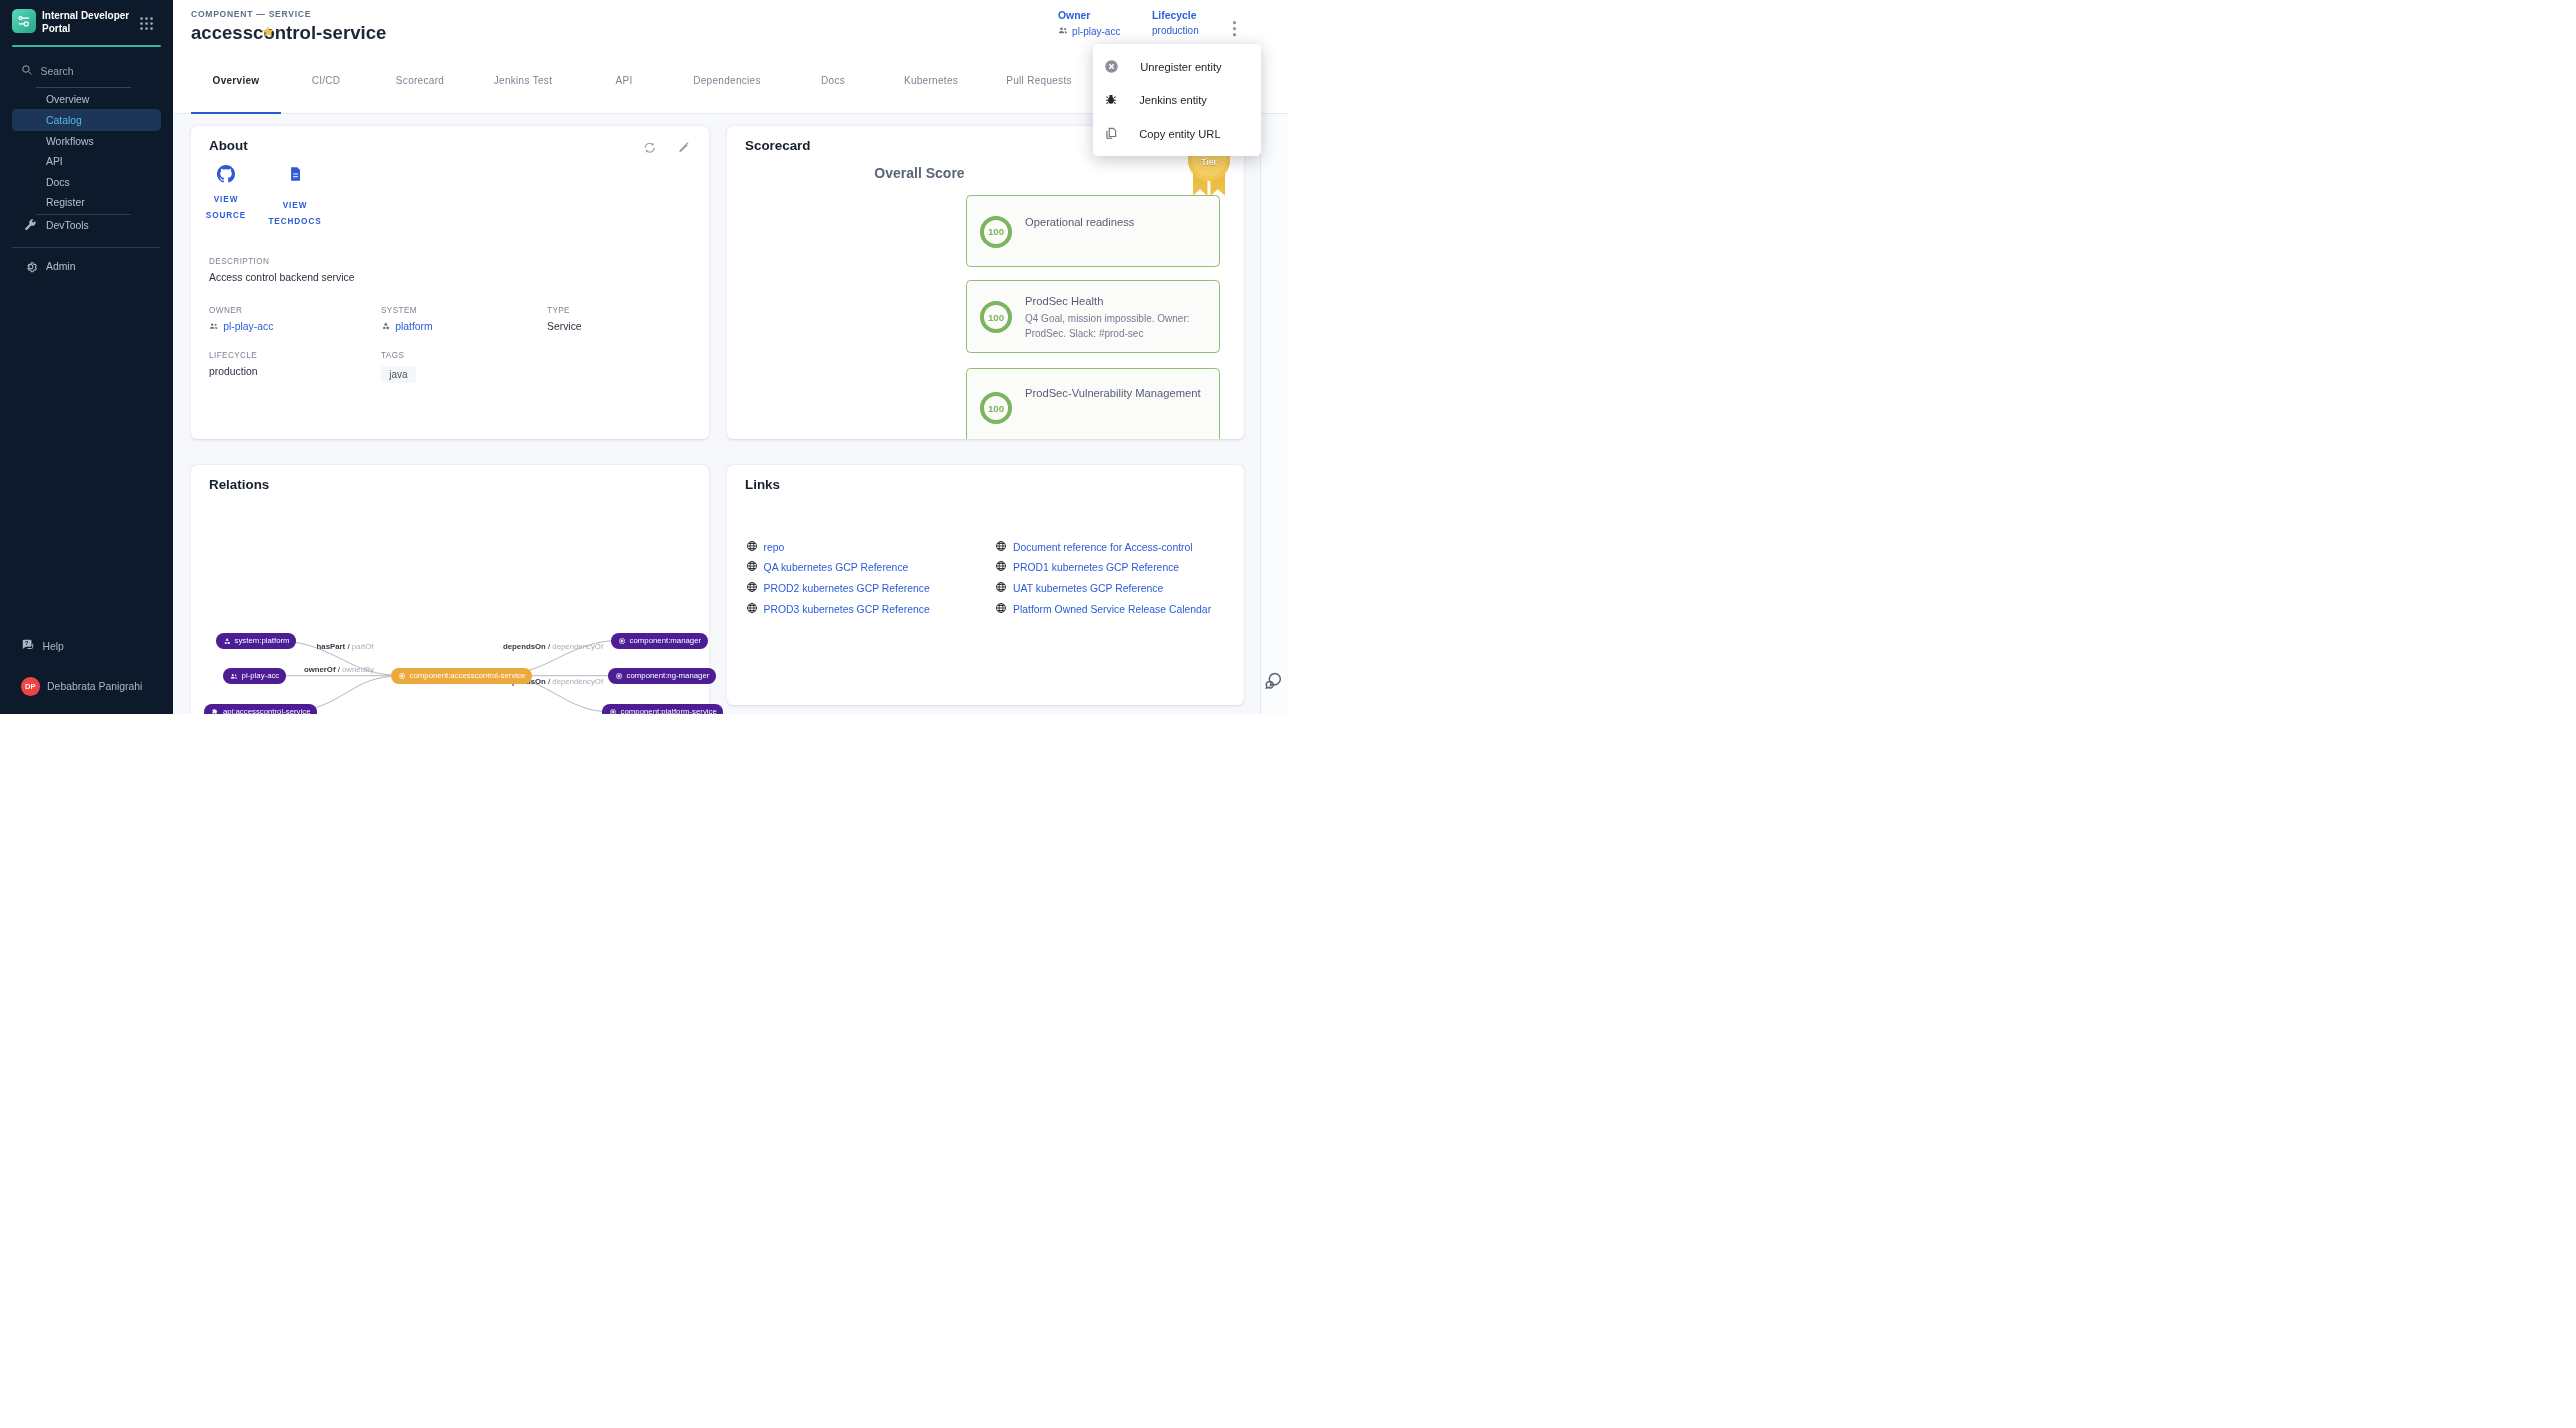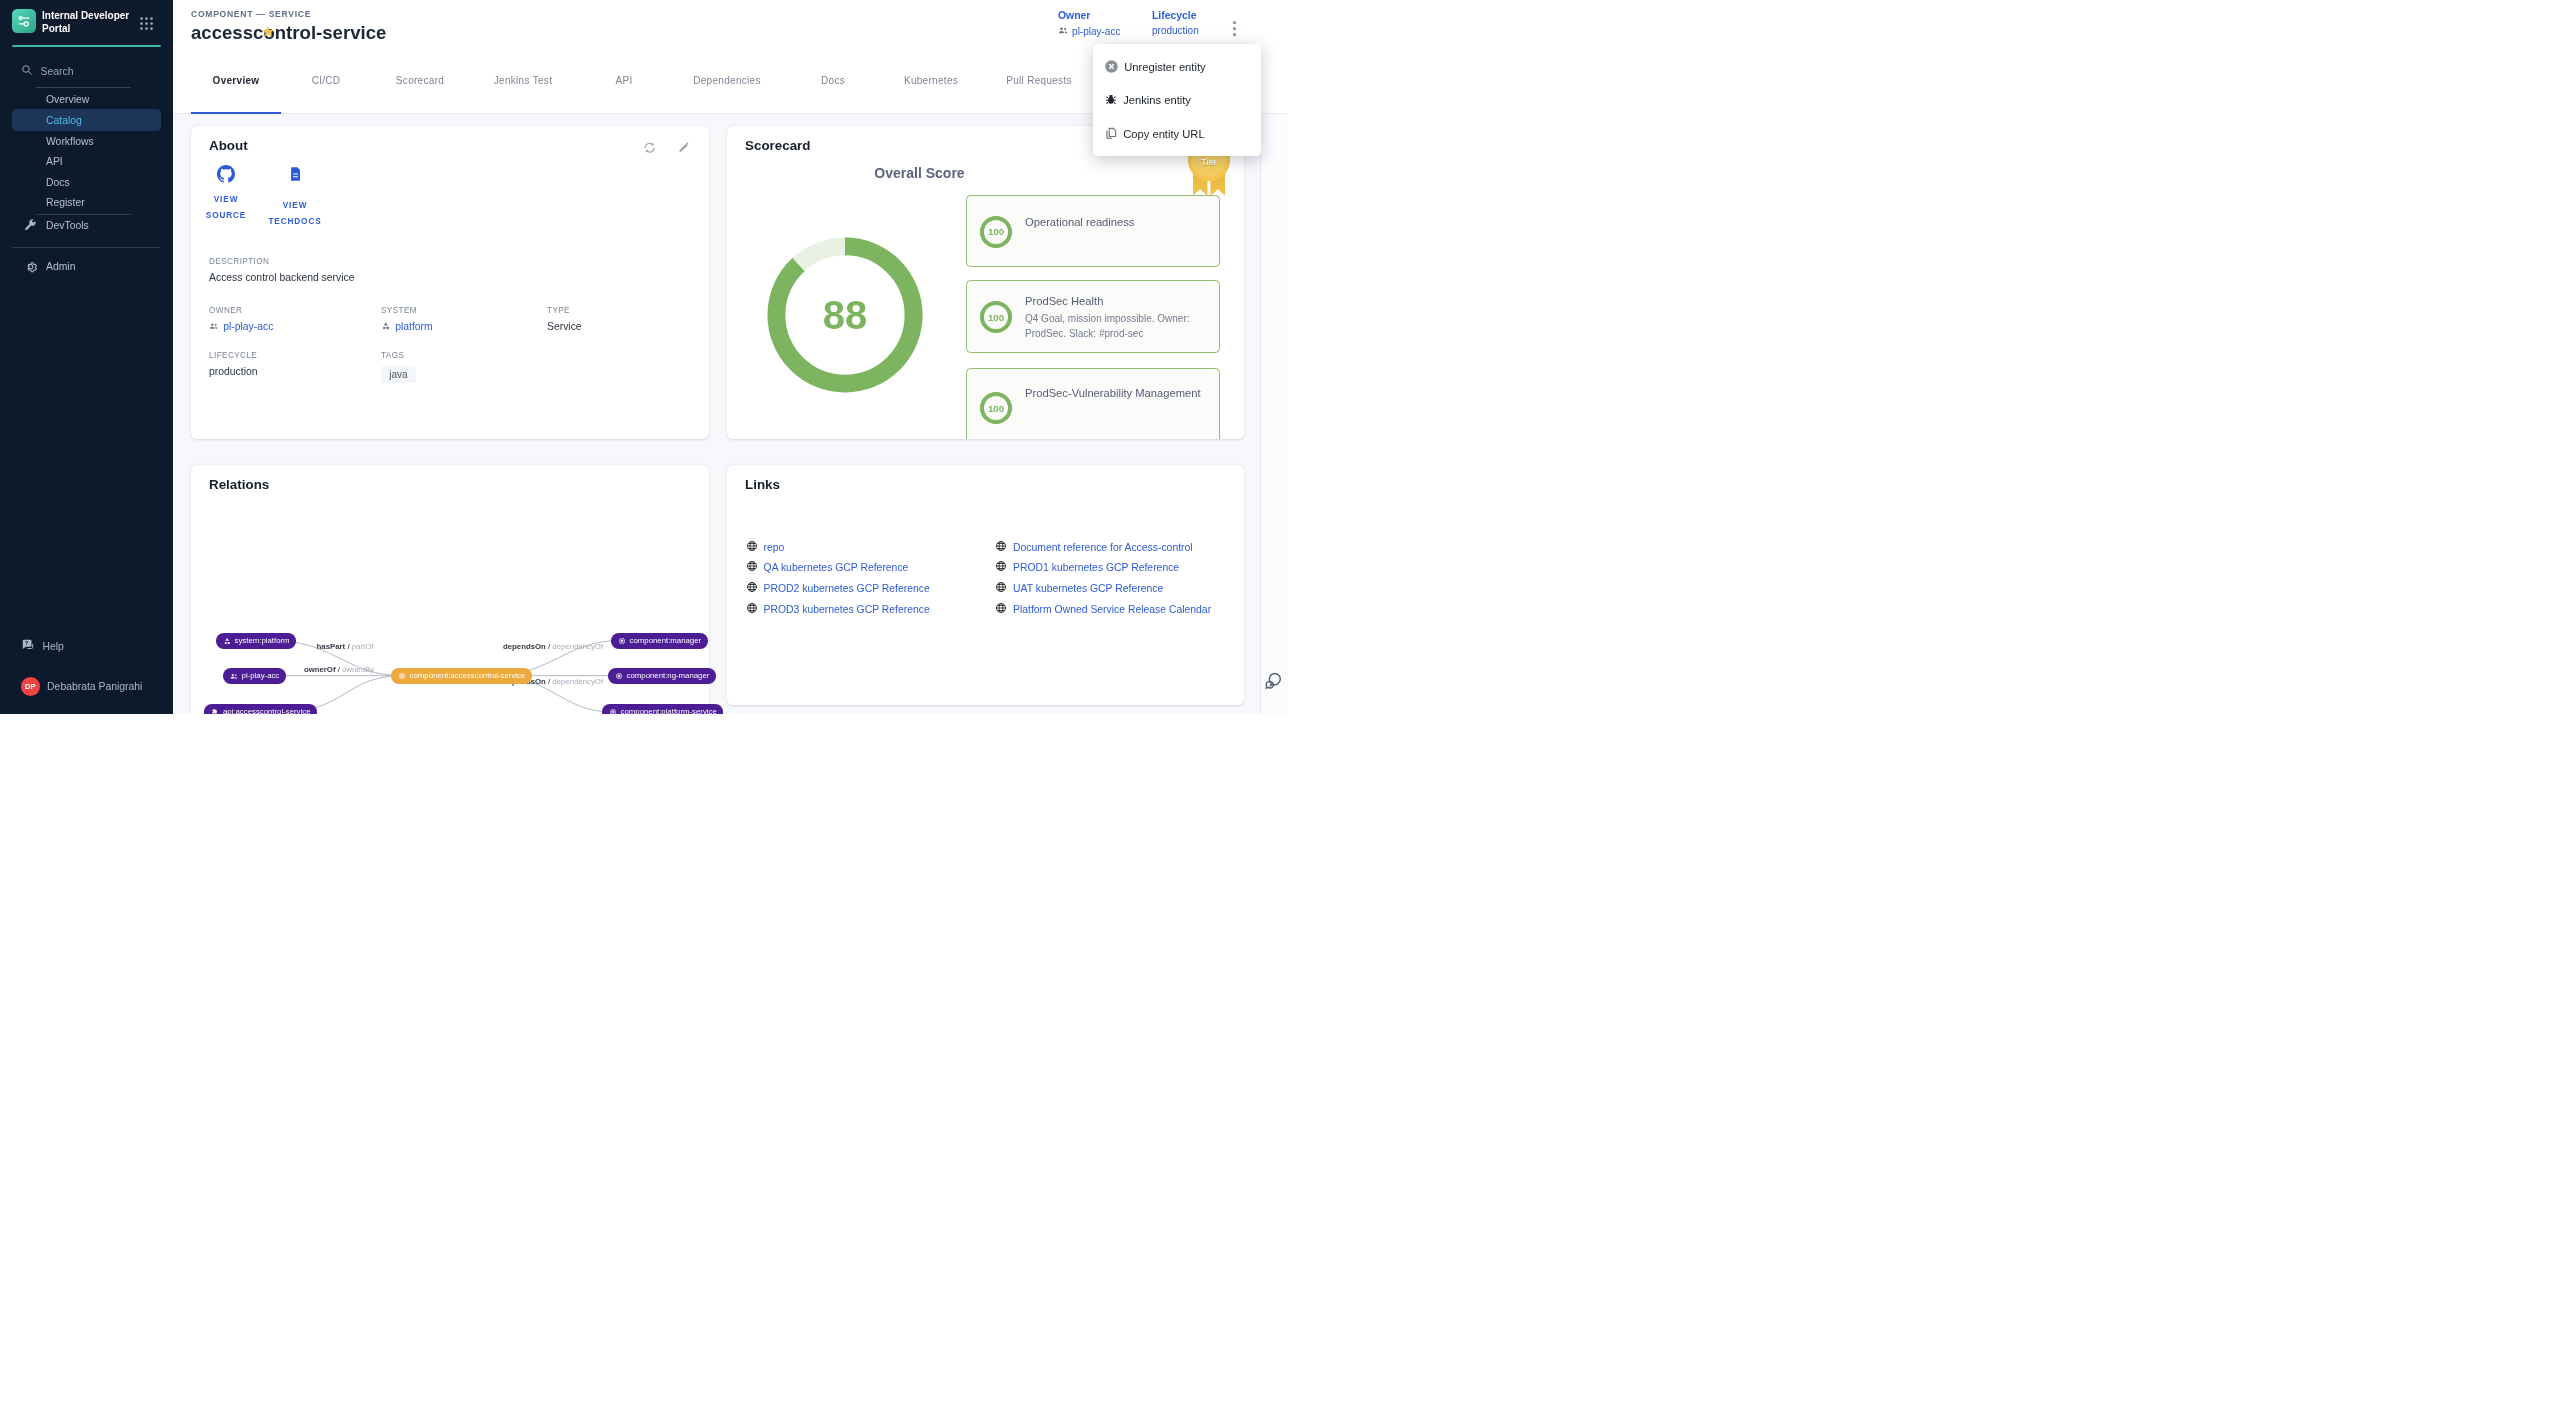--- a/index.html
+++ b/index.html
@@ -81,21 +81,21 @@
   .edge-label b{color:#343a44;font-weight:bold}
   .edge-label i{color:#a6adb8;font-style:normal}
 
   
   #links-card{left:727px;top:465px;width:517px;height:240px}
   .link-item{position:absolute;display:flex;align-items:center;gap:6px;font-size:10.4px}
   .link-item .gico{color:#1b1f24;flex:0 0 auto}
 
   
   .entity-menu{position:absolute;left:1093px;top:44px;width:168px;height:112px;background:#fff;border-radius:4.5px;box-shadow:0 3.7px 16.4px rgba(25,35,60,.25);z-index:10}
-  .menu-row{position:absolute;left:0;width:168px;display:flex;align-items:center;gap:5px;padding-left:11.2px;font-size:11.2px;color:#20262e;cursor:pointer}
+  .menu-row{position:absolute;left:0;width:168px;display:flex;align-items:center;gap:21px;padding-left:11.2px;font-size:11.2px;color:#20262e;cursor:pointer}
   .menu-red-box{position:absolute;left:1.5px;top:37px;width:157px;height:36px;border:3.4px solid #e8422c;border-radius:10.4px;background:rgba(0,0,0,.025);z-index:11;pointer-events:none}
 
   
   .gutter{position:absolute;left:1260px;top:0;width:28px;height:714px;background:#fbfcfe;border-left:0.7px solid #e5e8f0;z-index:4}
   .bubbles{position:absolute;left:1264px;top:671px;width:19.4px;height:19.4px;color:#5c6474;z-index:12;cursor:pointer}
 </style>
 </head>
 <body>
 
 <svg width="0" height="0" style="position:absolute">
@@ -392,27 +392,20 @@
       <div class="fval">
           <span class="chip">java</span>
         </div>
     </div>
   </section>
 
   <section class="card" id="score-card">
     <h2 class="card-title">Scorecard</h2>
     <div class="overall-label">Overall Score</div>
 
-    <div class="donut-wrap">
-      <svg width="164" height="164" viewBox="0 0 220 220">
-        <circle cx="110" cy="110" r="92" fill="none" stroke="#e9f1e3" stroke-width="24"></circle>
-        <circle cx="110" cy="110" r="92" fill="none" stroke="#7cb45f" stroke-width="24" transform="rotate(-90 110 110)" stroke-dasharray="508.68668246925927 578.0530482605219"></circle>
-      </svg>
-      <div class="donut-num">88</div>
-    </div>
 
     <div class="badge" style="top:69px;height:72px">
       <svg class="bcircle" style="top:18.6px" viewBox="0 0 46 46">
           <circle cx="23" cy="23" r="19" fill="none" stroke="#7cb45f" stroke-width="5.5"></circle>
         </svg>
       <div class="bnum" style="top:18.6px">100</div>
       <div class="btitle" style="top:18px">Operational readiness</div>
     </div>
     <div class="badge" style="top:154px;height:73px">
       <svg class="bcircle" style="top:19.4px" viewBox="0 0 46 46">

